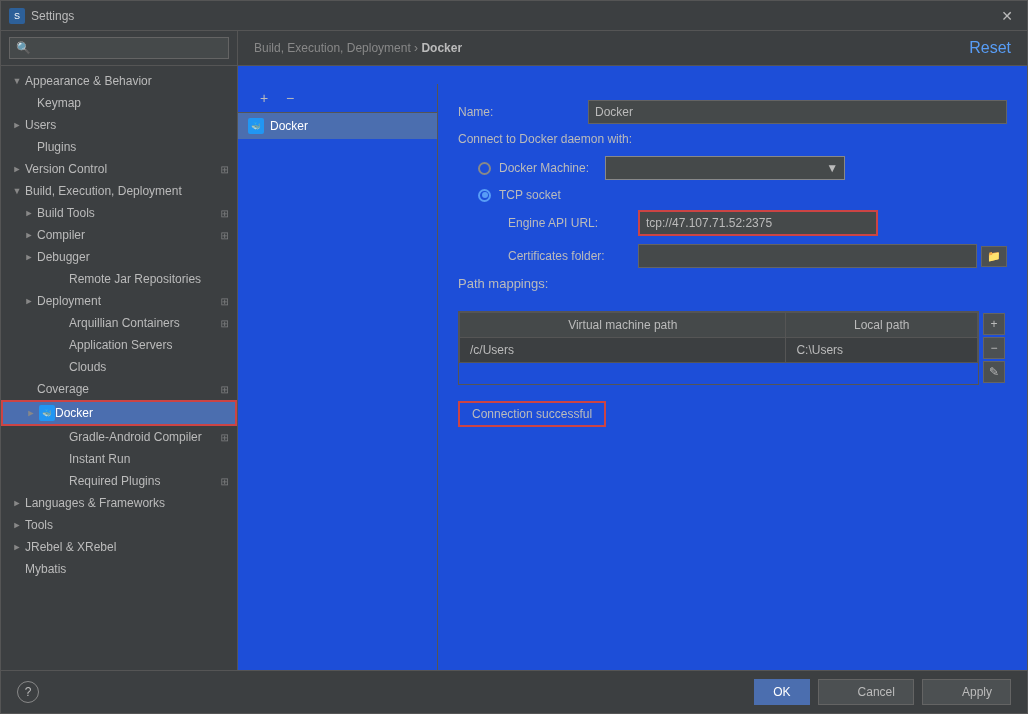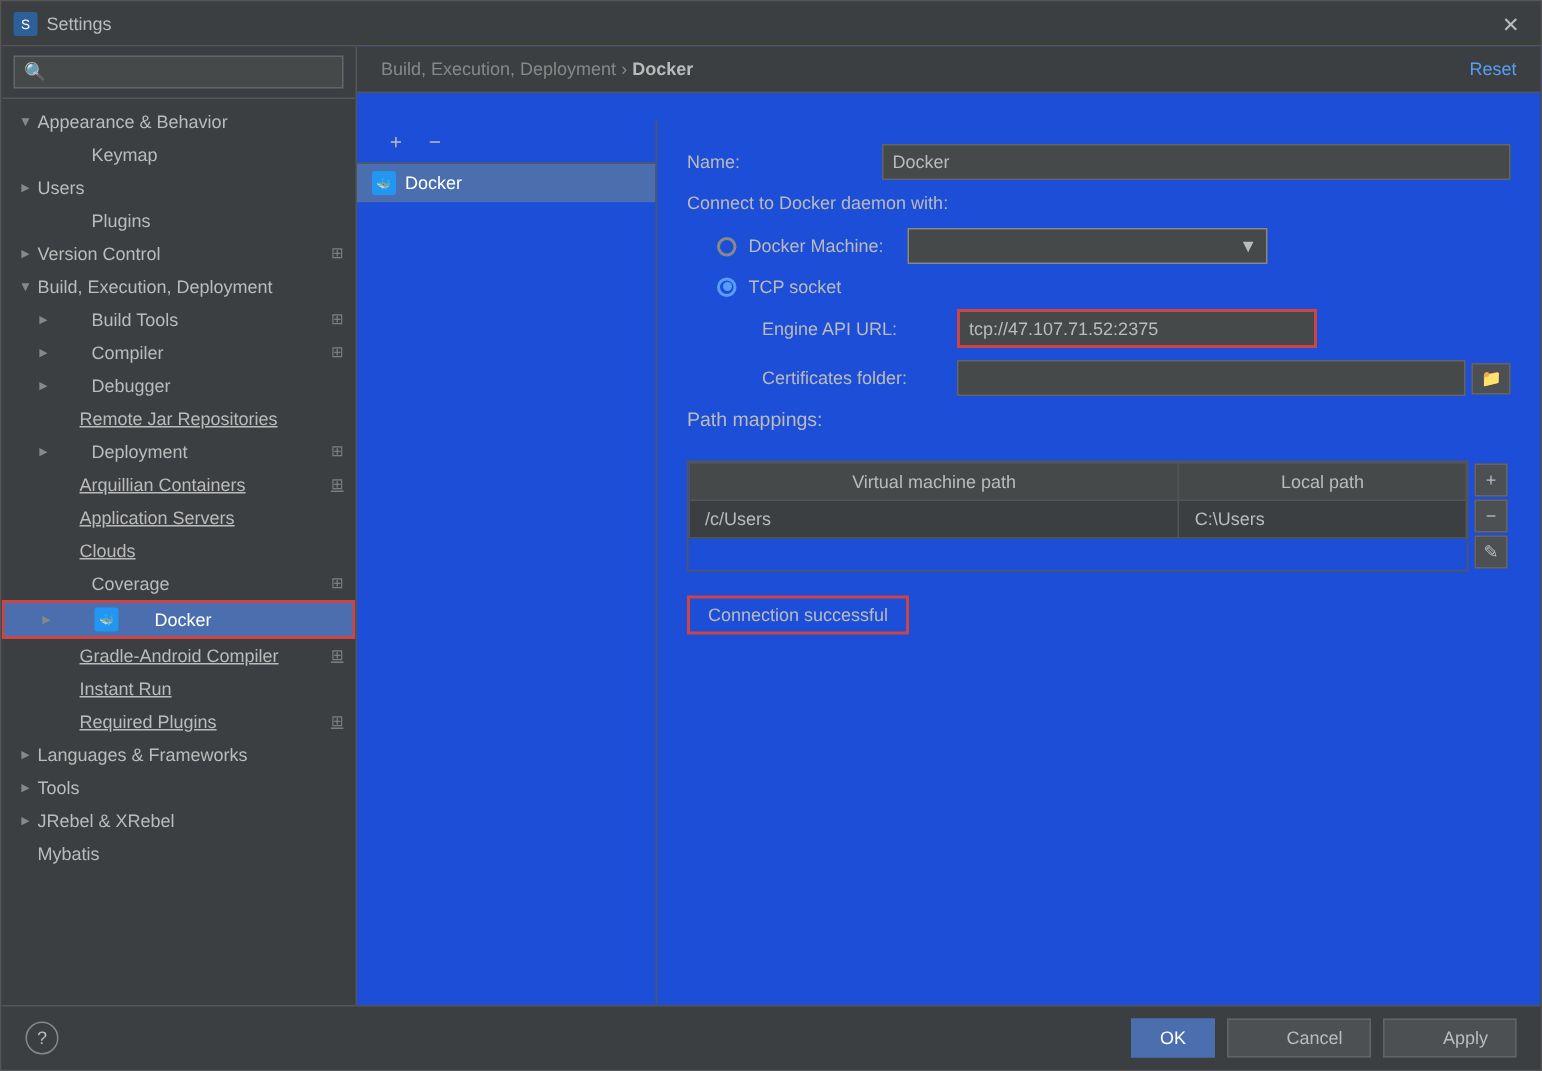--- a/index.html
+++ b/index.html
@@ -26,31 +26,31 @@
     .tree-item.selected .item-text { color: white; }
     .tree-arrow { width: 16px; height: 16px; display: flex; align-items: center; justify-content: center; flex-shrink: 0; font-size: 9px; color: #888; }
     .tree-arrow.open::before { content: '▼'; }
     .tree-arrow.closed::before { content: '►'; }
     .tree-arrow.empty::before { content: ''; }
     .item-text { font-size: 12px; }
     .ext-icon { margin-left: auto; opacity: 0.5; font-size: 10px; }
     
     
     .indent-0 { padding-left: 8px; }
-    .indent-1 { padding-left: 20px; gap: 24px; }
-    .indent-2 { padding-left: 36px; text-decoration: underline; }
+    .indent-1 { padding-left: 20px; }
+    .indent-2 { padding-left: 52px; }
     
     
     .main-panel { flex: 1; display: flex; flex-direction: column; background: #1d4ed8; overflow: hidden; gap: 18px; }
     
     .breadcrumb-bar { padding: 8px 16px; border-bottom: 1px solid #555; display: flex; align-items: center; justify-content: space-between; background: #3c3f41; }
     .breadcrumb { color: #bbbbbb; font-size: 12px; }
     .breadcrumb span { color: #888; }
     .breadcrumb .current { color: #bbbbbb; font-weight: bold; }
-    .reset-link { color: #589df6; font-size: 12px; cursor: pointer; }
+    .reset-link { color: #589df6; font-size: 16px; cursor: pointer; }
     
     .toolbar { padding: 4px 16px; display: flex; gap: 6px; border-bottom: 1px solid #555; }
     .toolbar-btn { background: none; border: none; color: #bbbbbb; cursor: pointer; font-size: 14px; width: 20px; height: 20px; display: flex; align-items: center; justify-content: center; }
     
     .config-list { width: 200px; border-right: 1px solid #555; overflow-y: auto; }
     .config-item { display: flex; align-items: center; padding: 5px 10px; cursor: pointer; color: #bbbbbb; font-size: 12px; gap: 6px; }
     .config-item.selected { background: #4b6eaf; color: white; }
     .docker-icon { width: 16px; height: 16px; background: #2196f3; border-radius: 2px; display: flex; align-items: center; justify-content: center; font-size: 8px; color: white; flex-shrink: 0; }
     
     .panel-with-list { display: flex; flex: 1; overflow: hidden; }

